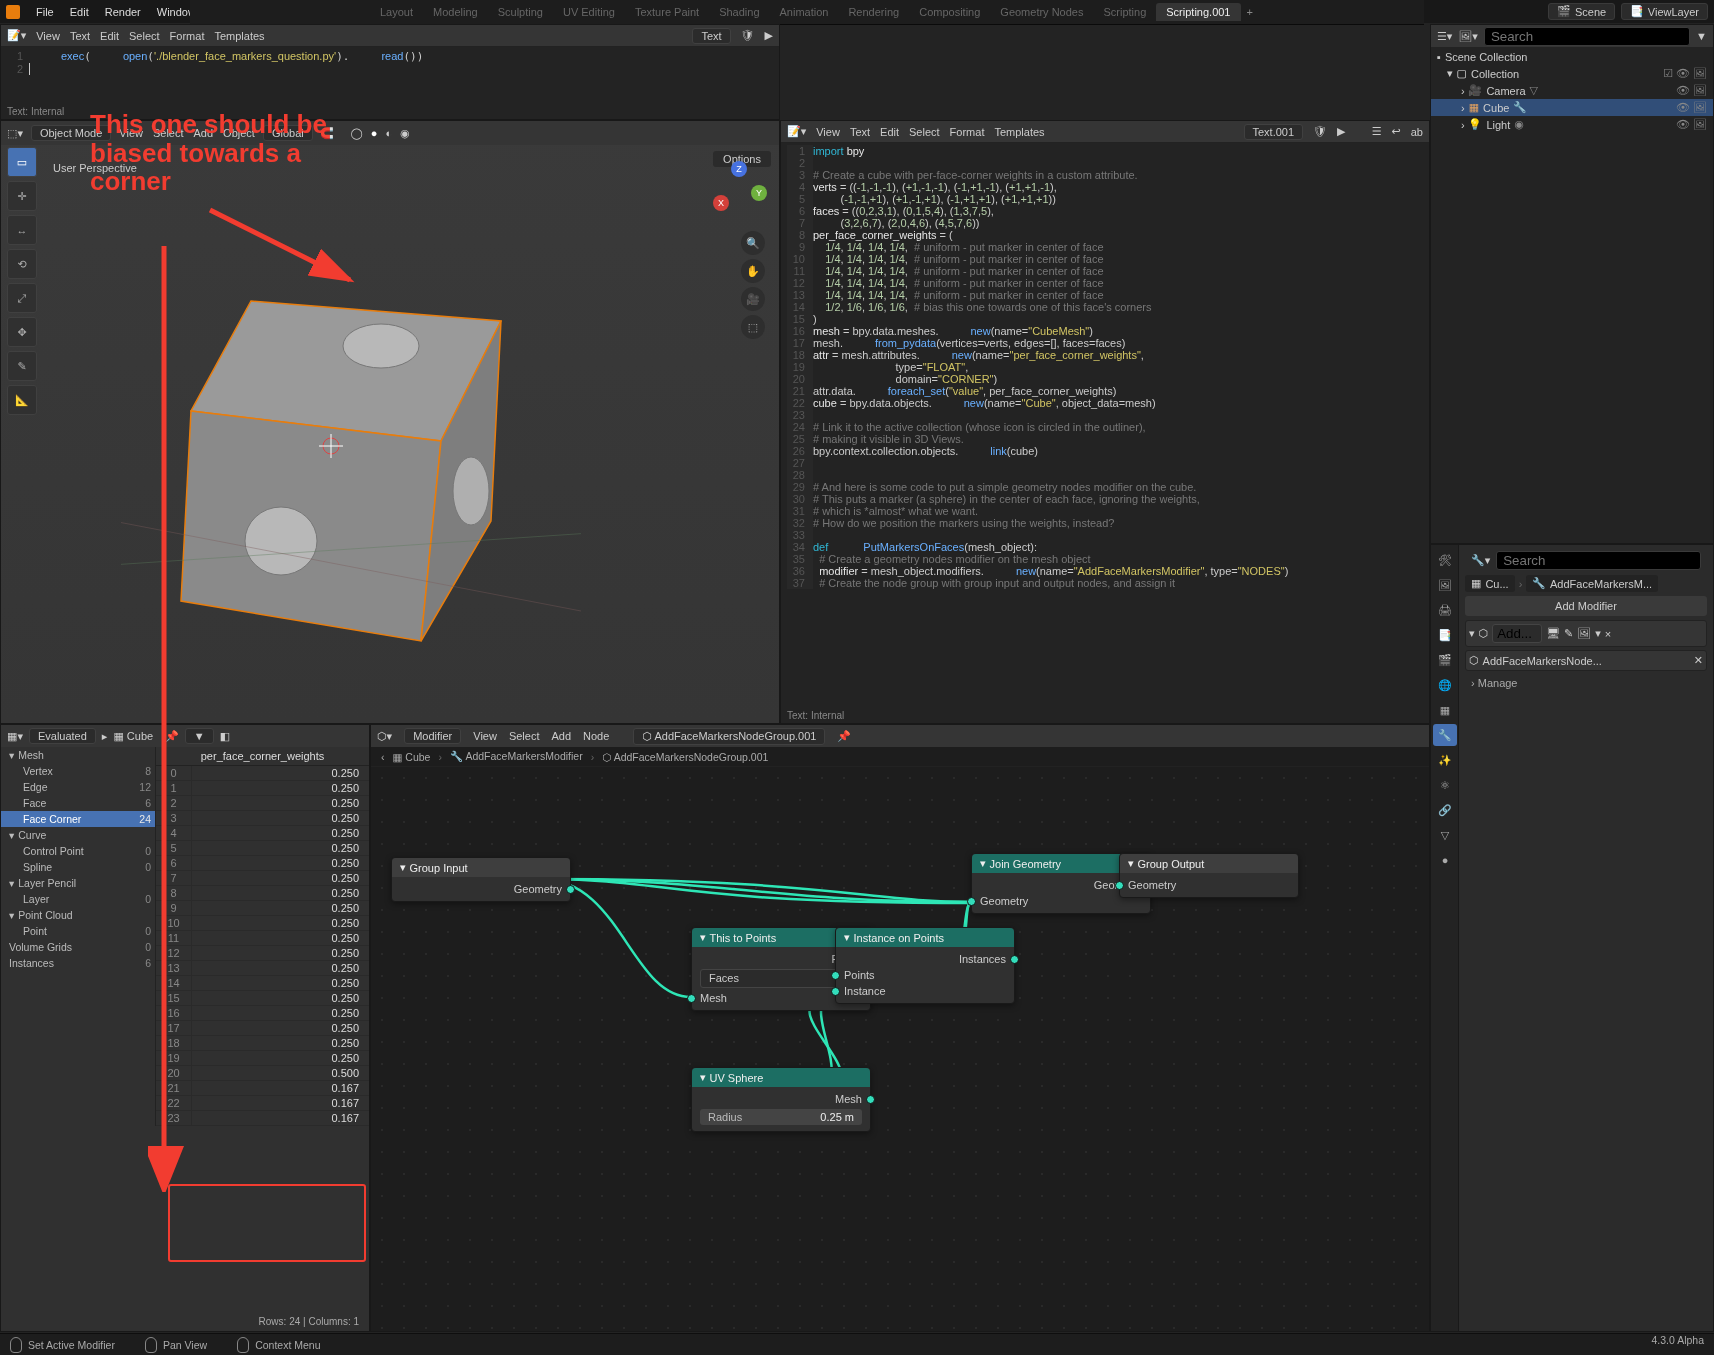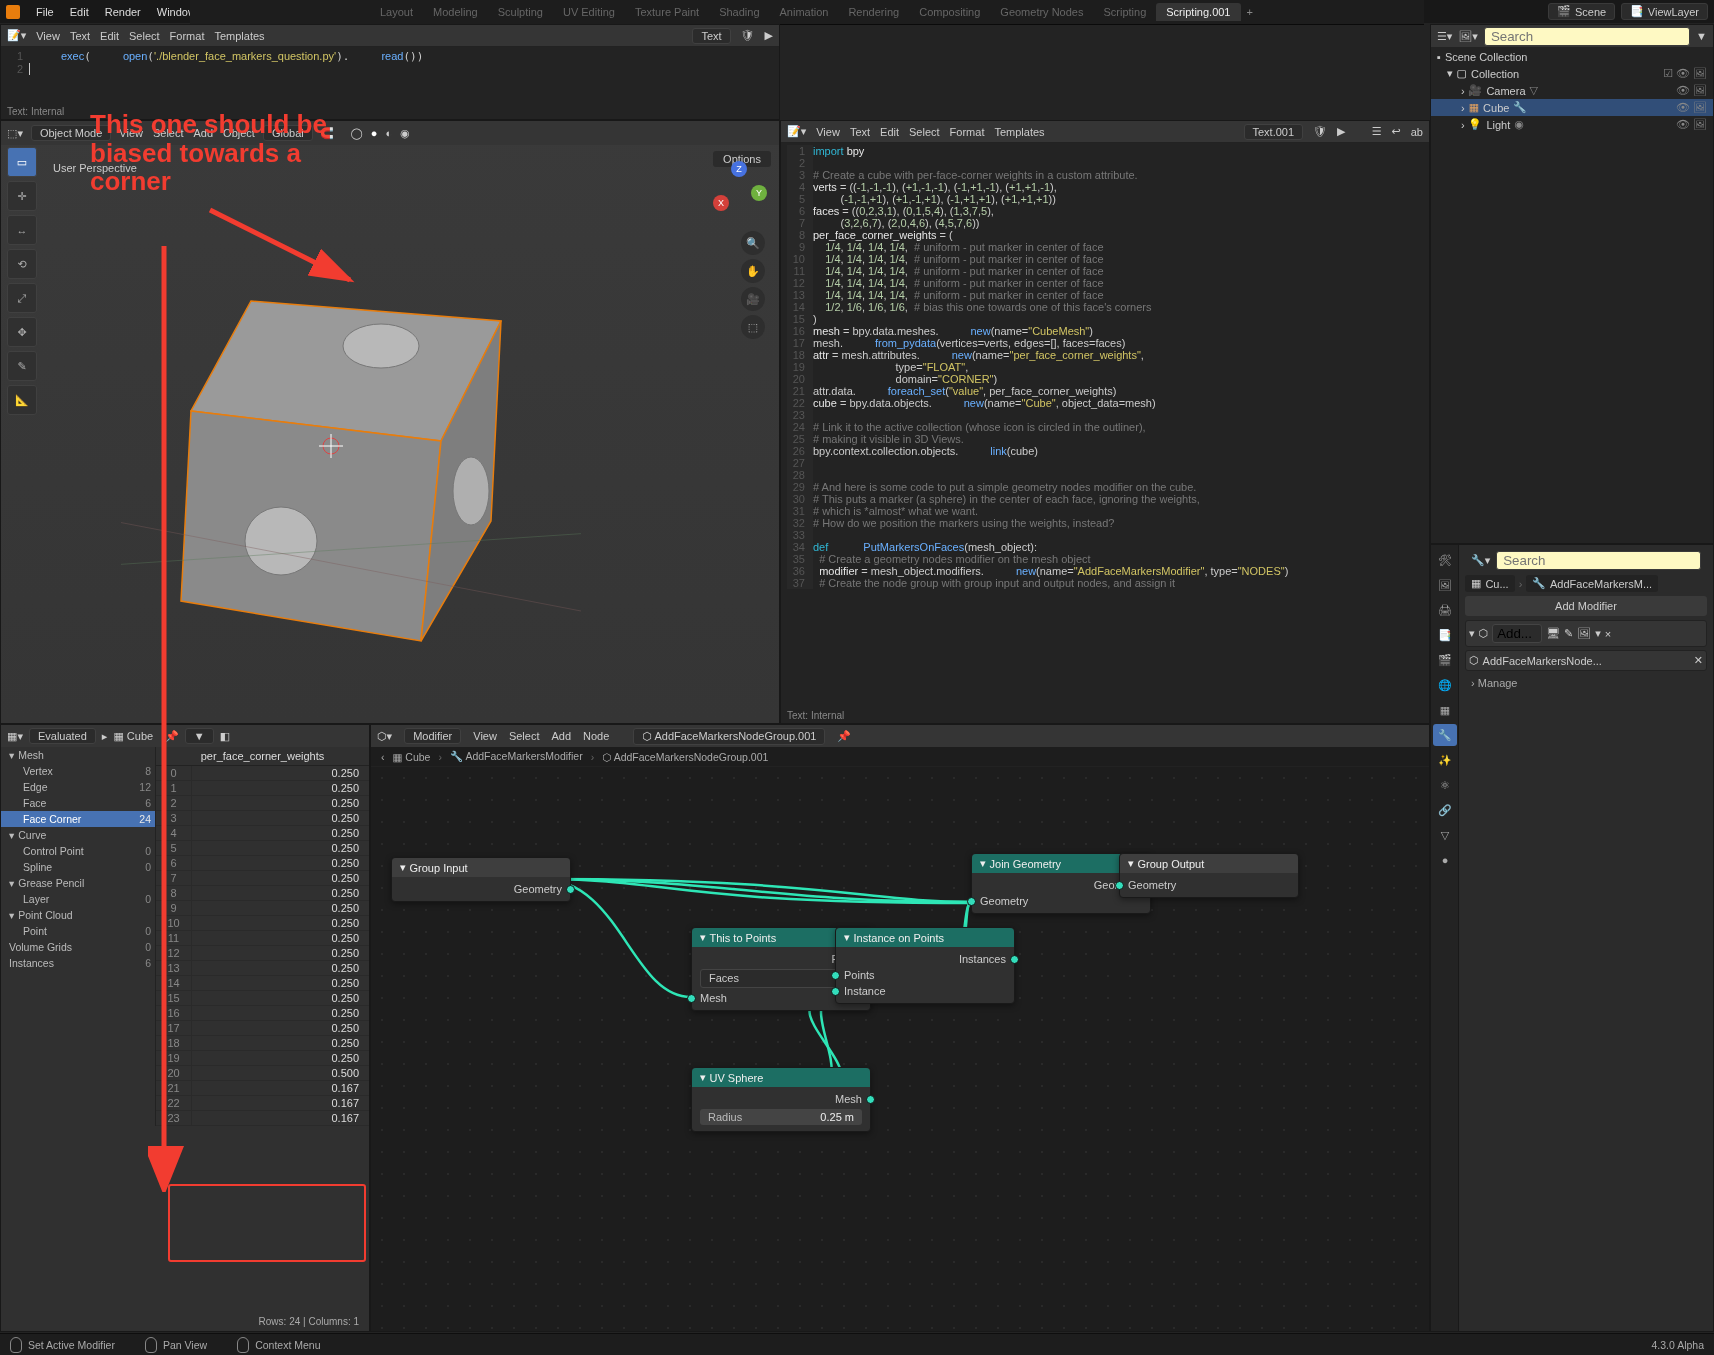--- a/index.html
+++ b/index.html
@@ -83,37 +83,37 @@
   .sock.left { left:-5px; } .sock.right { right:-5px; }
   .sock.geo { background:#33ddbb; }
   .dropdown { background:#2b2b2b; border:1px solid #444; padding:2px 8px; border-radius:3px; margin:2px 8px; display:flex; justify-content:space-between; }
   .field { background:#444; padding:2px 8px; margin:2px 8px; border-radius:3px; display:flex; }
   .field .lab { color:#bbb; } .field .val { margin-left:auto; color:#eee; }
   svg.wires { position:absolute; top:0; left:0; width:100%; height:100%; pointer-events:none; }
 
   
   .outliner { top:24px; left:1430px; width:284px; height:520px; background:#232323; }
   .ol-header { height:22px; background:#353535; display:flex; align-items:center; padding:0 6px; gap:6px; }
-  .search { flex:1; background:#fef9c3; border:1px solid #3a3a3a; border-radius:3px; padding:1px 6px; color:#888; }
+  .search { flex:1; background:#000000; border:1px solid #3a3a3a; border-radius:3px; padding:1px 6px; color:#888; }
   .ol-tree { padding:2px 0; font-size:11px; }
   .ol-row { display:flex; align-items:center; padding:2px 6px; gap:4px; }
   .ol-row.sel { background:#314e78; }
   .ol-row .tog { margin-left:auto; display:flex; gap:3px; color:#888; }
 
   .props { top:544px; left:1430px; width:284px; height:788px; background:#2b2b2b; display:flex; }
   .prop-tabs { width:28px; background:#232323; display:flex; flex-direction:column; padding-top:4px; gap:3px; border-right:1px solid #191919; }
   .ptab { width:24px; height:22px; display:flex; align-items:center; justify-content:center; color:#aaa; border-radius:3px; margin-left:2px; }
   .ptab.active { background:#4772b3; color:#fff; }
   .prop-body { flex:1; padding:4px 6px; }
   .chip { background:#232323; padding:2px 6px; border-radius:3px; display:flex; align-items:center; gap:4px; }
   .add-mod { background:#3a3a3a; padding:4px 0; text-align:center; border-radius:3px; margin:4px 0; cursor:pointer; }
   .mod-row { background:#353535; border:1px solid #222; border-radius:3px; padding:3px; display:flex; align-items:center; gap:4px; margin-bottom:3px; }
   .mod-input { width:50px; background:#2b2b2b; border:1px solid #444; border-radius:3px; padding:1px 4px; }
 
-  .statusbar { position:absolute; bottom:0; left:0; right:0; height:22px; background:#1d1d1d; display:flex; align-items:center; padding:0 10px; gap:30px; color:#aaa; font-size:10.5px; border-top:1px solid #0e0e0e; }
+  .statusbar { position:absolute; bottom:0; left:0; right:0; height:22px; background:#1d1d1d; display:flex; padding:0 10px; gap:30px; color:#aaa; font-size:10.5px; border-top:1px solid #0e0e0e; }
   .statusbar .seg { display:flex; align-items:center; gap:6px; }
   .statusbar .stretch { flex:1; }
   .mouse-ico { width:12px; height:16px; border:1px solid #888; border-radius:6px 6px 4px 4px; position:relative; }
 </style>
 </head>
 <body>
 
 <div class="topbar">
   <div class="logo"></div>
   <div id="topmenu"><span class="menu-item">File</span><span class="menu-item">Edit</span><span class="menu-item">Render</span><span class="menu-item">Window</span><span class="menu-item">Help</span></div>
@@ -307,21 +307,21 @@
         </div>
         <div class="tree-item" style="">▾ <span>Curve</span><span class="cnt"></span></div>
         <div class="tree-item" style="padding-left:22px;">
           <span>Control Point</span>
           <span class="cnt">0</span>
         </div>
         <div class="tree-item" style="padding-left:22px;">
           <span>Spline</span>
           <span class="cnt">0</span>
         </div>
-        <div class="tree-item" style="">▾ <span>Grease Pencil</span><span class="cnt"></span></div>
+        <div class="tree-item" style="">▾ <span>Layer Pencil</span><span class="cnt"></span></div>
         <div class="tree-item" style="padding-left:22px;">
           <span>Layer</span>
           <span class="cnt">0</span>
         </div>
         <div class="tree-item" style="">▾ <span>Point Cloud</span><span class="cnt"></span></div>
         <div class="tree-item" style="padding-left:22px;">
           <span>Point</span>
           <span class="cnt">0</span>
         </div>
         <div class="tree-item" style="">

